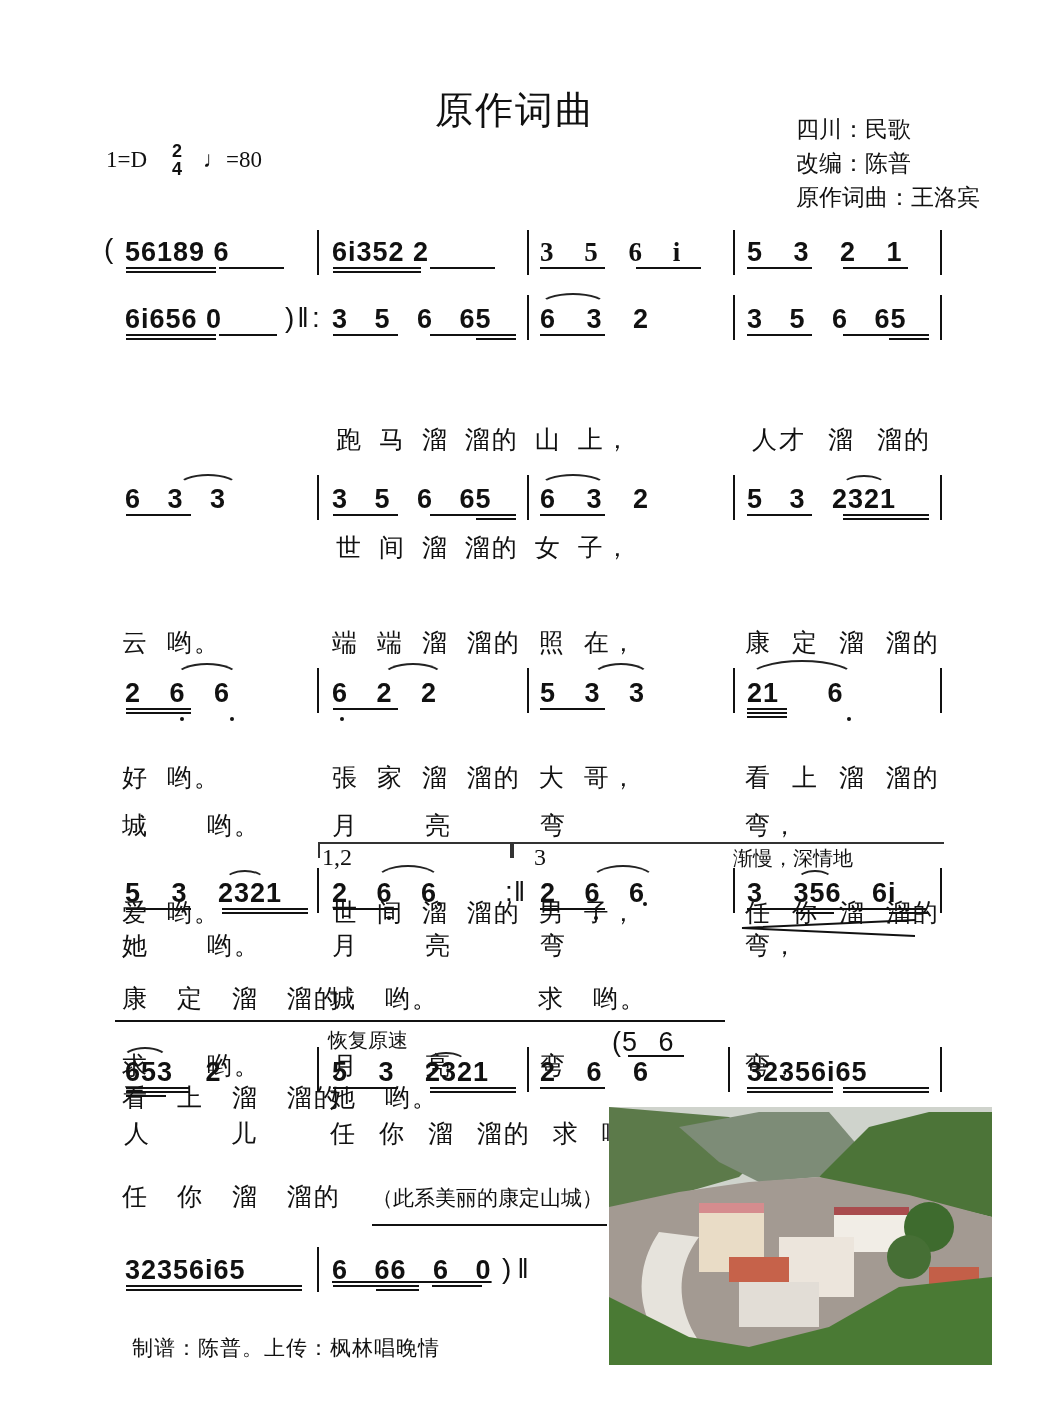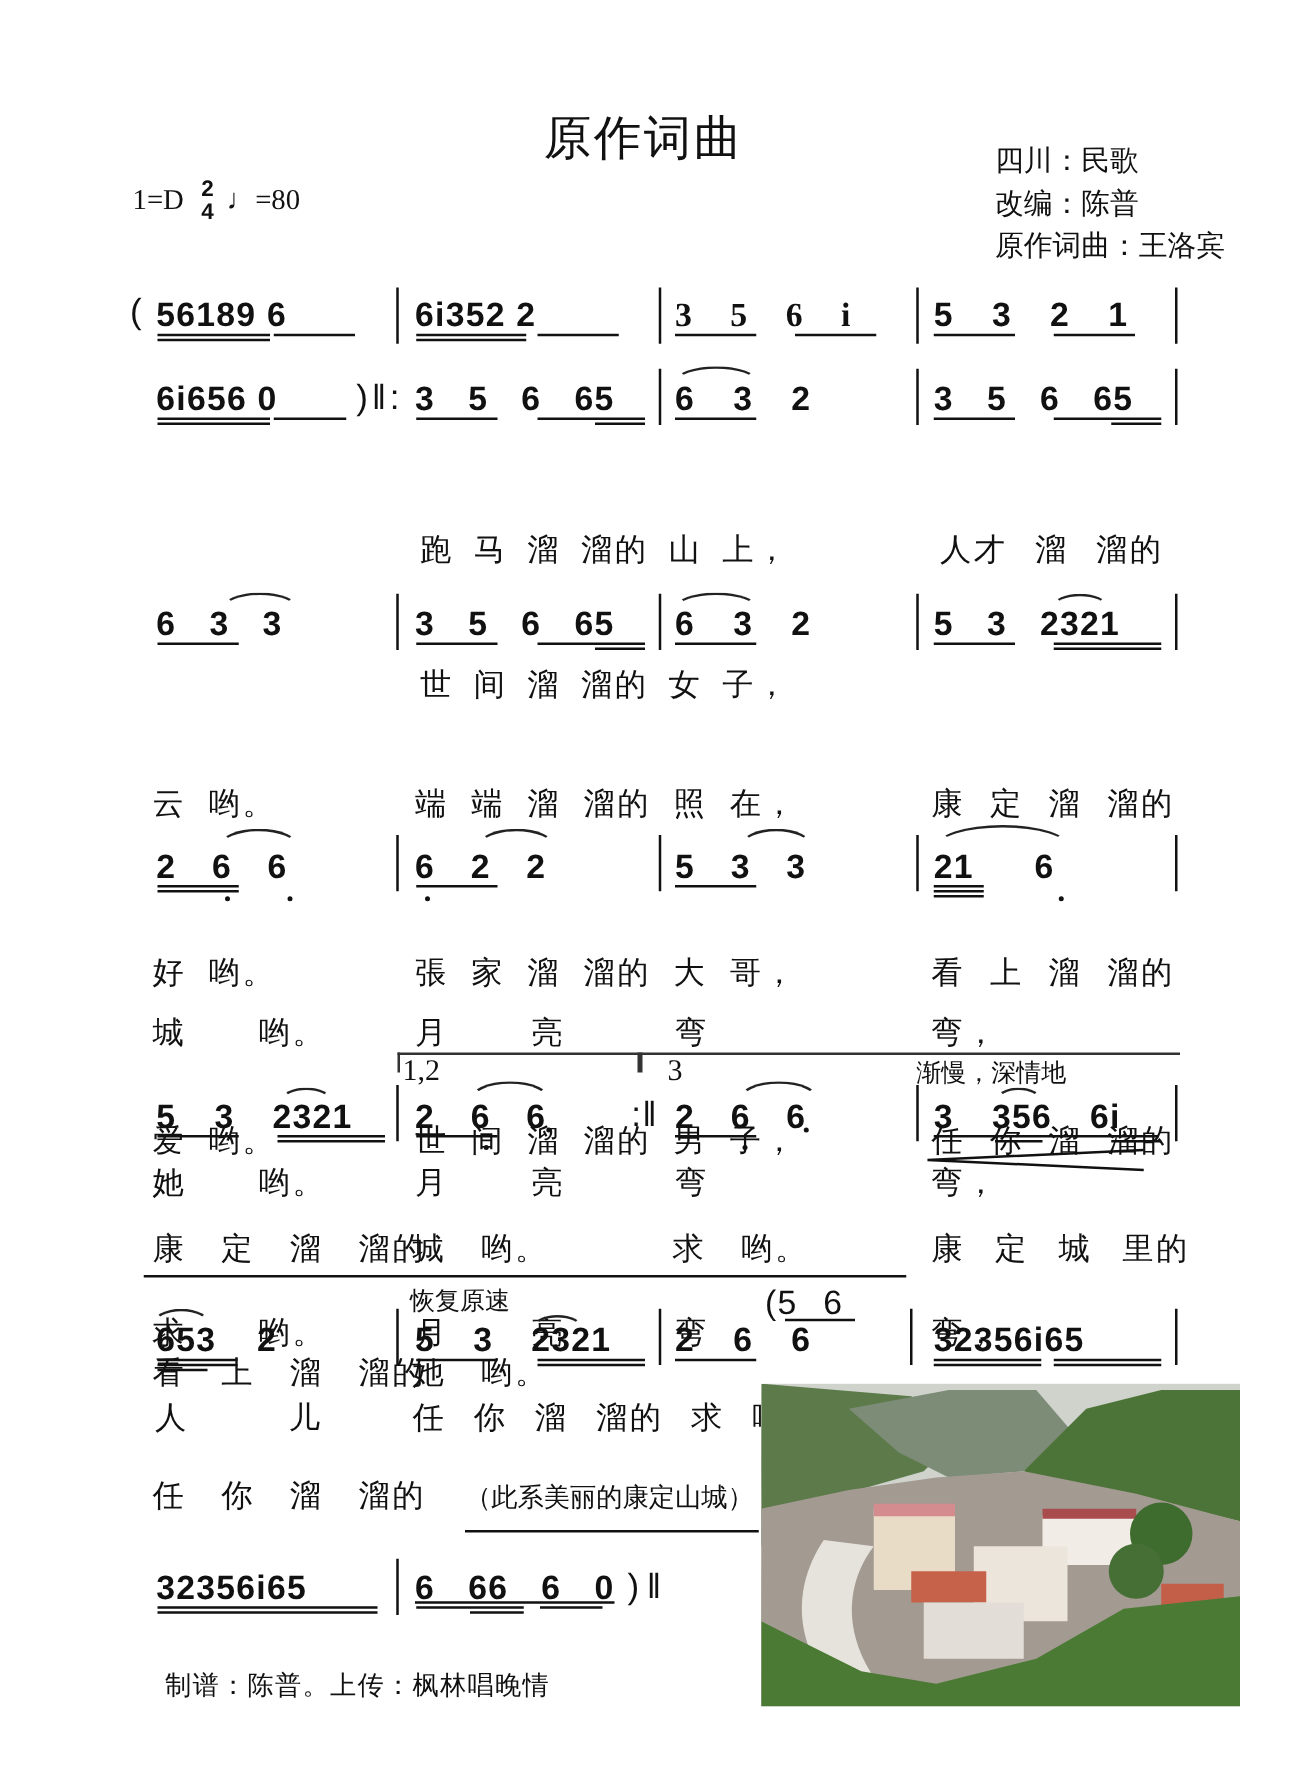--- a/index.html
+++ b/index.html
@@ -1,20 +1,20 @@
 <!DOCTYPE html>
 <html><head>
 <meta charset="utf-8">
 <style>
   html, body { margin:0; padding:0; background:#ffffff; }
   body { width:1050px; height:1415px; position:relative; overflow:hidden; color:#111;
          font-family:"DejaVu Sans", "Liberation Sans", sans-serif; }
   .abs { position:absolute; }
   .title { left:0; width:1030px; top:85px; text-align:center; font-size:38px; letter-spacing:2px; }
-  .key { left:106px; top:142px; font-family:"Liberation Serif", serif; font-size:23px; display:flex; align-items:center; gap:6px;text-align:center; }
+  .key { left:106px; top:142px; font-family:"Liberation Serif", serif; font-size:23px; display:flex; align-items:center; gap:17px;text-align:center; }
   .frac { display:inline-flex; flex-direction:column; align-items:center; font-family:"Liberation Sans", sans-serif; font-weight:bold; font-size:18px; line-height:18px; margin:0 4px 0 8px; }
   .credits { left:796px; top:112px; font-size:23px; line-height:34px; }
   .credits div { white-space:nowrap; }
   .row { left:0; width:1050px; }
   .n { position:absolute; font-family:"Liberation Sans", sans-serif; font-weight:bold; font-size:27px; letter-spacing:1px; }
   .n.thin { font-weight:normal; }
   .ul1 { position:absolute; height:2px; background:#111; }
   .bar { position:absolute; width:2px; background:#111; }
   .lyr { position:absolute; font-size:25px; white-space:pre; letter-spacing:2px; }
   .ann { position:absolute; font-size:20px; white-space:nowrap; }
@@ -213,21 +213,20 @@
   <div class="lyr" style="left:122px;top:76px;line-height:33px;word-spacing:18px;">
     <div>康 定 溜 溜的</div>
     <div>看 上 溜 溜的</div>
     <div>任 你 溜 溜的</div>
   </div>
   <div class="lyr" style="left:330px;top:76px;line-height:33px;word-spacing:18px;">
     <div>城 哟。</div>
     <div>她 哟。</div>
   </div>
   <div class="lyr" style="left:538px;top:142px;word-spacing:18px;">求 哟。</div>
-  <div class="lyr" style="left:745px;top:142px;word-spacing:14px;">康 定 城 里的</div>
   <div class="ul1" style="left:115px;top:180px;width:610px;"></div>
 </div>
 
 <div class="abs row" style="top:1025px;height:90px;">
   <span class="ann" style="left:328px;top:2px;">恢复原速</span>
   <div class="slur" style="left:122px;top:22px;width:42px;height:10px;"></div>
   <span class="n" style="left:125px;top:32px;word-spacing:24px;">653 2</span>
   <div class="ul1" style="left:126px;top:62px;width:64px;"></div>
     <div class="ul1" style="left:126px;top:66px;width:64px;"></div>
     <div class="ul1" style="left:126px;top:70px;width:40px;"></div>

